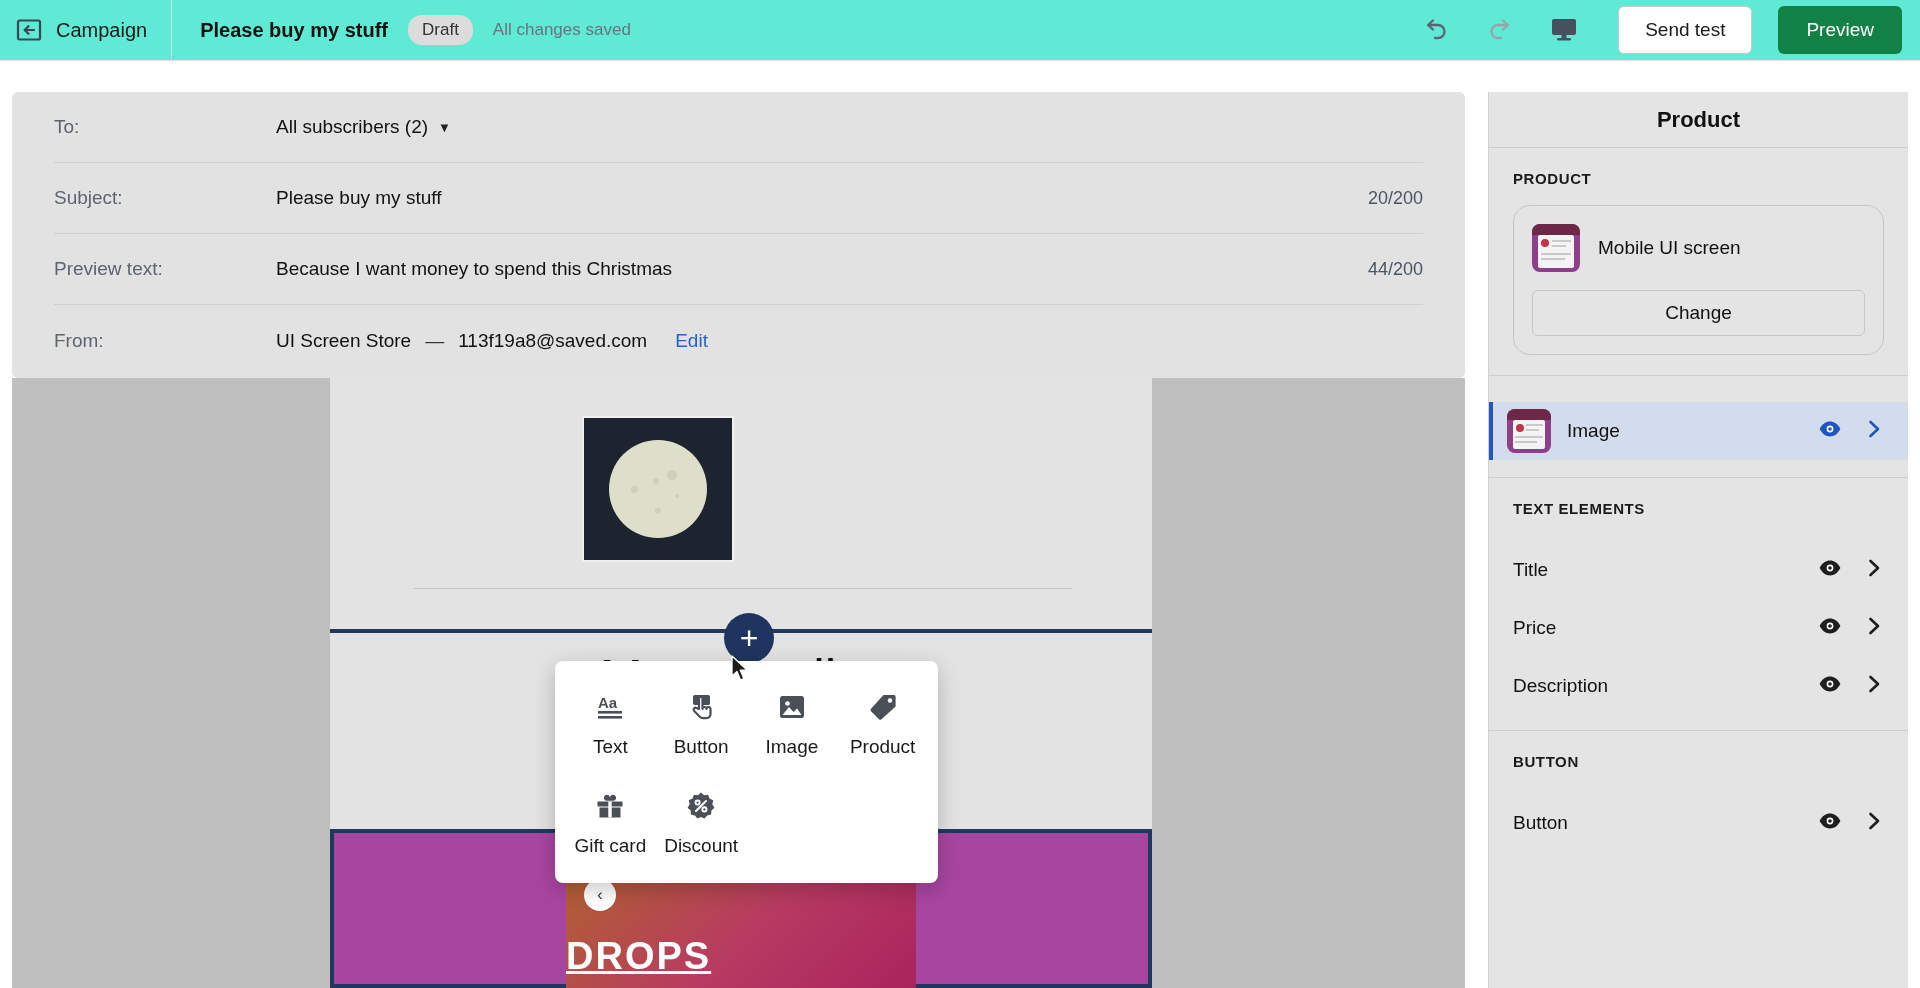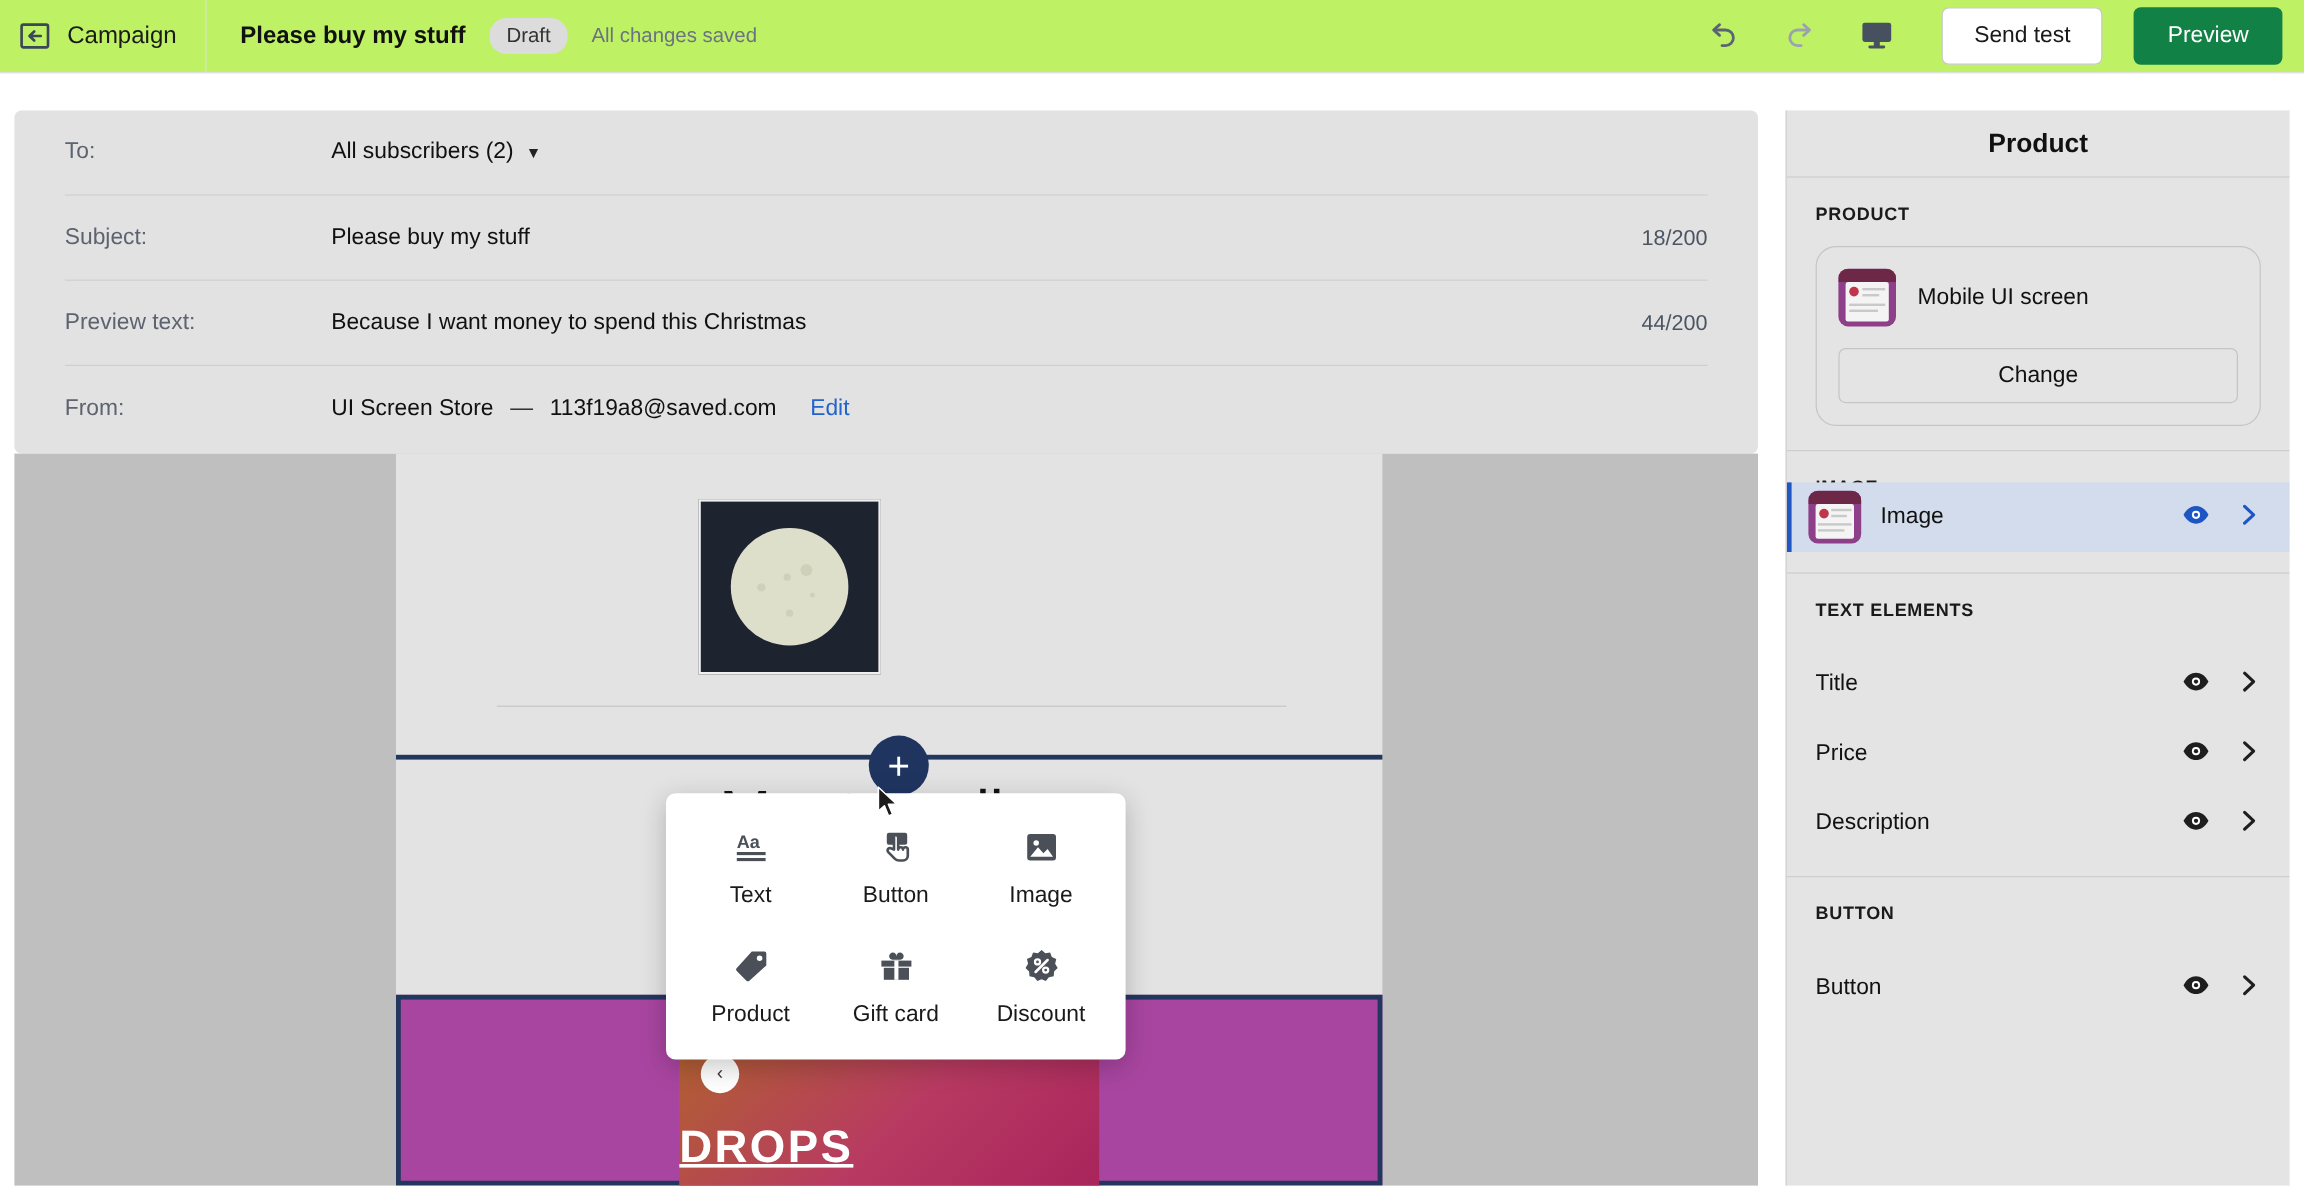--- a/index.html
+++ b/index.html
@@ -6,21 +6,21 @@
   html, body {
     width: 1920px; height: 988px;
     font-family: "Liberation Sans", sans-serif;
     background: #ffffff;
     overflow: hidden;
   }
 
   
   .topbar {
     position: absolute; top: 0; left: 0; width: 1920px; height: 61px;
-    background: #bef264; border-bottom: 1px solid #e0e0e0;
+    background: #5eead4; border-bottom: 1px solid #e0e0e0;
     display: flex; align-items: center;
   }
   .back-group {
     display: flex; align-items: center; gap: 14px;
     padding-left: 16px; height: 61px;
     border-right: 1px solid #dcdcdc; padding-right: 24px;
   }
   .back-icon { width: 26px; height: 26px; display: block; }
   .back-label { font-size: 20px; color: #1a1a1a; }
 
@@ -135,21 +135,21 @@
   .drops-wm {
     position: absolute; left: 0; top: 88px; width: 100%; text-align: left;
     font-size: 38px; color: #fff; font-weight: bold; letter-spacing: 2px; text-decoration: underline;
   }
 
   
   .popup {
     position: absolute; left: 555px; top: 661px; width: 383px; height: 222px;
     background: #fff; border-radius: 8px; z-index: 50;
     box-shadow: 0 6px 22px rgba(0,0,0,0.22);
-    display: grid; grid-template-columns: repeat(3,1fr); grid-template-rows: repeat(2,1fr);
+    display: grid; grid-template-columns: repeat(4,1fr); grid-template-rows: repeat(2,1fr);
     padding: 14px 10px 10px 10px;
   }
   .popup-item {
     display: flex; flex-direction: column; align-items: center; justify-content: center;
     gap: 10px; cursor: pointer; user-select: none;
   }
   .popup-item .lbl { font-size: 19px; color: #1a1a1a; }
 
   .cursor-arrow { position: absolute; left: 730px; top: 655px; z-index: 60; }
 
@@ -265,21 +265,21 @@
     <span class="row-label">To:</span>
     <span class="row-value">
       <span>All subscribers (2)</span>
       <span class="caret">▼</span>
     </span>
   </div>
 
   <div class="form-row">
     <span class="row-label">Subject:</span>
     <span class="row-value">Please buy my stuff</span>
-    <span class="counter">18/200</span>
+    <span class="counter">20/200</span>
   </div>
 
   <div class="form-row">
     <span class="row-label">Preview text:</span>
     <span class="row-value">Because I want money to spend this Christmas</span>
     <span class="counter">44/200</span>
   </div>
 
   <div class="form-row">
     <span class="row-label">From:</span>

